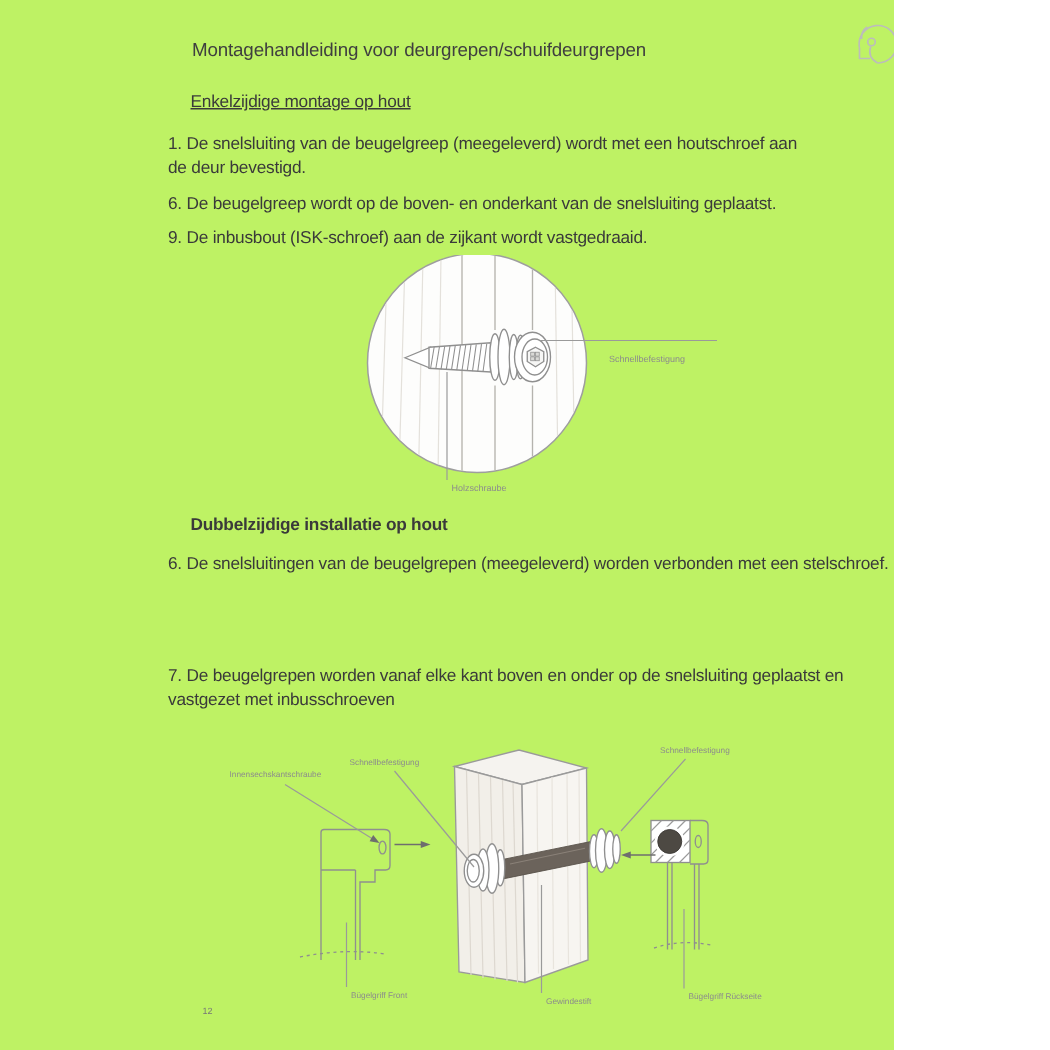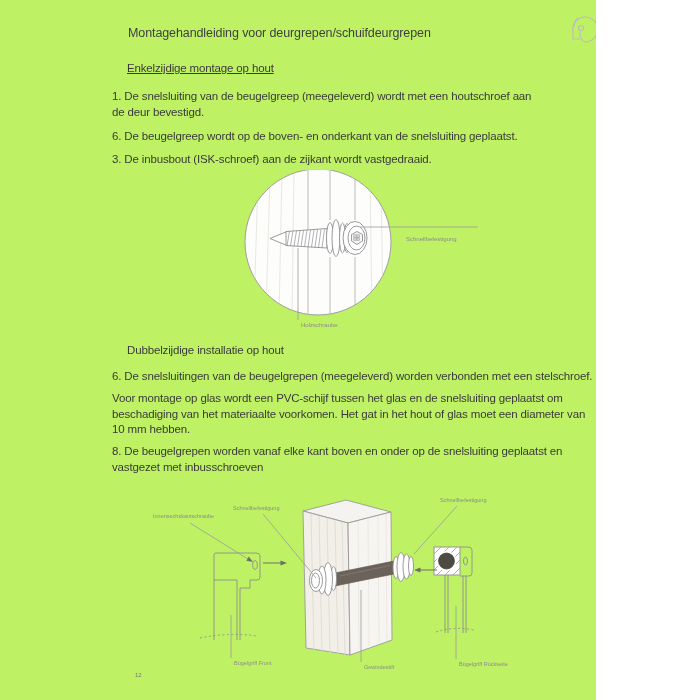--- a/index.html
+++ b/index.html
@@ -28,21 +28,21 @@
       <path d="M 28,26 L 28,33 L 35,33"></path>
       <path d="M 33,12 A 8.5,8.5 0 0 0 29.5,20"></path>
       <circle cx="36" cy="22" r="2.5"></circle>
     </g>
   </svg>
 
   <div class="heading" style="top:62px;text-decoration:underline;">Enkelzijdige montage op hout</div>
   <div class="para" style="top:89px;">1. De snelsluiting van de beugelgreep (meegeleverd) wordt met een houtschroef aan
 de deur bevestigd.</div>
   <div class="para" style="top:129px;">6. De beugelgreep wordt op de boven- en onderkant van de snelsluiting geplaatst.</div>
-  <div class="para" style="top:152px;">3. De inbusbout (ISK-schroef) aan de zijkant wordt vastgedraaid.</div>
+  <div class="para" style="top:152px;">9. De inbusbout (ISK-schroef) aan de zijkant wordt vastgedraaid.</div>
 
   <svg class="fig" style="left:240px;top:170px;" width="250" height="168" viewBox="0 0 250 168">
     <defs>
       <clipPath id="circClip">
           <circle cx="78" cy="72" r="72.5"></circle>
         </clipPath>
     </defs>
     <circle cx="78" cy="72" r="73" fill="#fdfdfc" stroke="#9e9e9e" stroke-width="1"></circle>
 
     <g clip-path="url(#circClip)" stroke="#b5b3ae" stroke-width="0.9">
@@ -95,26 +95,23 @@
         <rect x="116.9" y="67.9" width="2.6" height="2.6"></rect>
       </g>
     </g>
 
     <line x1="120" y1="57" x2="238" y2="57" stroke="#9a9a9a" stroke-width="0.8"></line>
     <text x="166" y="71" font-size="6">Schnellbefestigung</text>
     <line x1="58" y1="78" x2="58" y2="150" stroke="#9a9a9a" stroke-width="0.8"></line>
     <text x="61" y="157" font-size="6">Holzschraube</text>
   </svg>
 
-  <div class="heading" style="top:344px;">Dubbelzijdige installatie op hout</div>
+  <div class="heading" style="top:344px;font-weight:bold;">Dubbelzijdige installatie op hout</div>
   <div class="para" style="top:369px;">6. De snelsluitingen van de beugelgrepen (meegeleverd) worden verbonden met een stelschroef.</div>
-  <div class="para" style="top:391px;">Voor montage op glas wordt een PVC-schijf tussen het glas en de snelsluiting geplaatst om
-beschadiging van het materiaalte voorkomen. Het gat in het hout of glas moet een diameter van
-10 mm hebben.</div>
-  <div class="para" style="top:444px;">8. De beugelgrepen worden vanaf elke kant boven en onder op de snelsluiting geplaatst en
+  <div class="para" style="top:444px;">7. De beugelgrepen worden vanaf elke kant boven en onder op de snelsluiting geplaatst en
 vastgezet met inbusschroeven</div>
 
   <svg class="fig" style="left:130px;top:483px;" width="450" height="200" viewBox="0 0 450 200">
     <defs>
       <clipPath id="headClip">
           <rect x="304" y="64" width="26" height="28"></rect>
         </clipPath>
     </defs>
 
     <g stroke="#9a9a9a" stroke-width="0.9">

